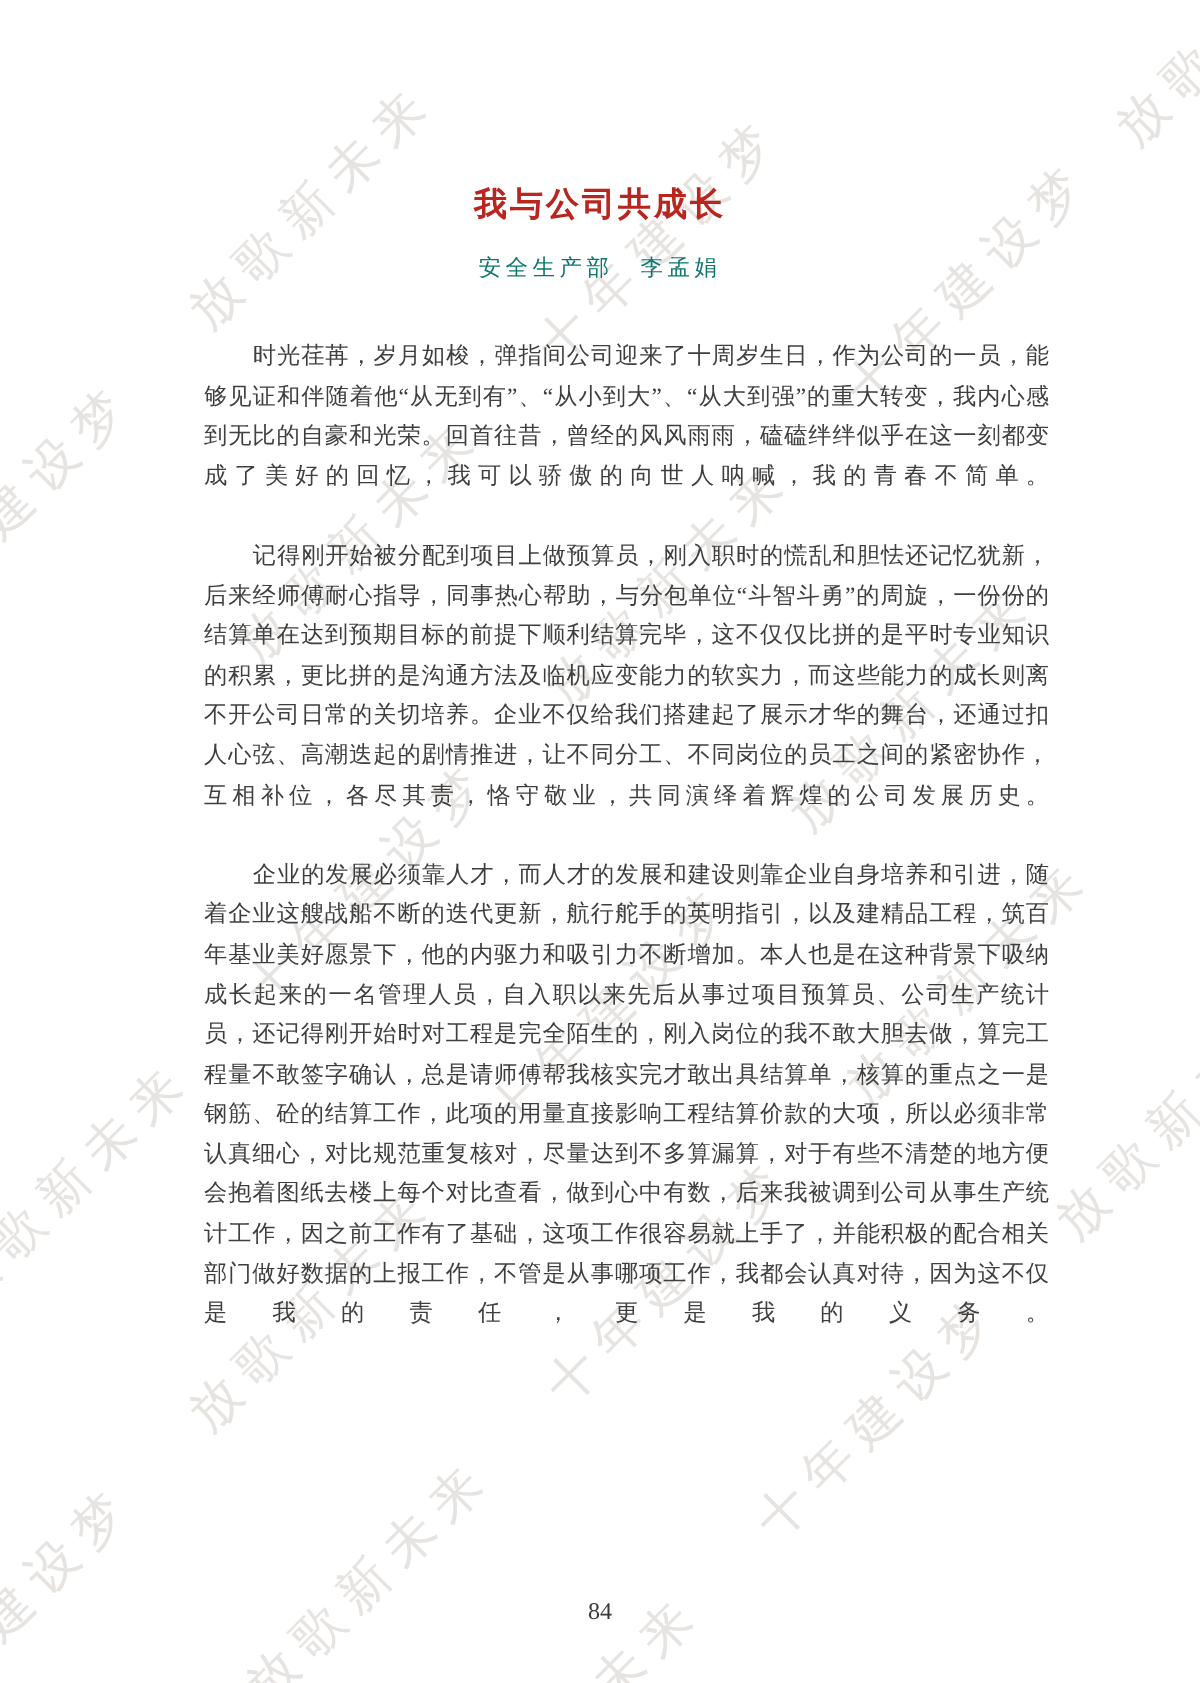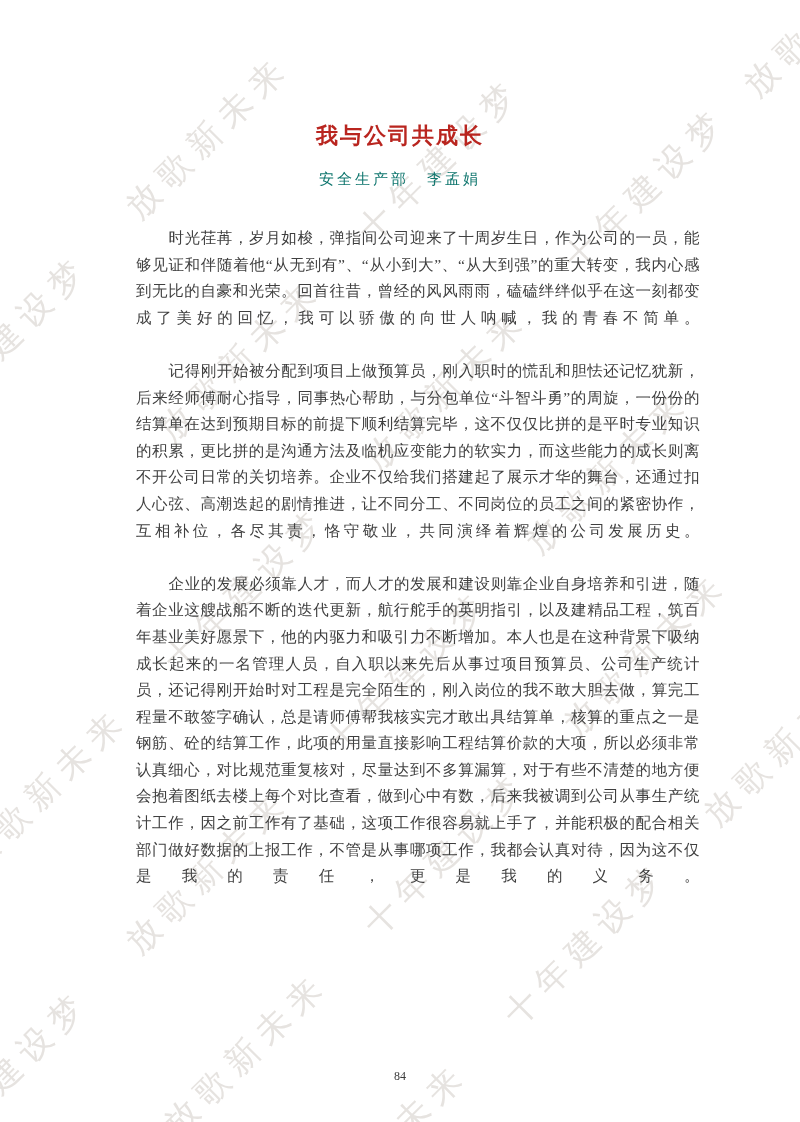--- a/index.html
+++ b/index.html
@@ -76,21 +76,21 @@
     content:"";
     display:inline-block;
     width:100%;
   }
   .page-number{
     position:absolute;
     left:0;
     right:0;
     bottom:38px;
     text-align:center;
-    font-size:12px;
+    font-size:16px;
     color:#3a3a3a;
     z-index:1;
   }
 </style>
 </head>
 <body>
 
 <div class="page">
 
   <div class="watermark-layer" id="watermark-layer">

